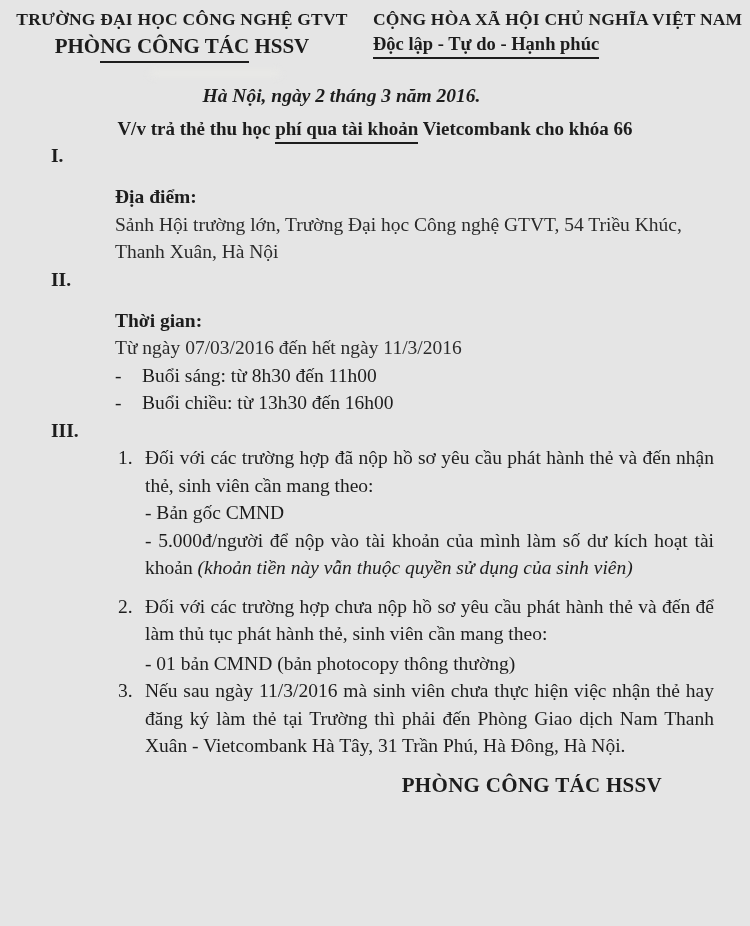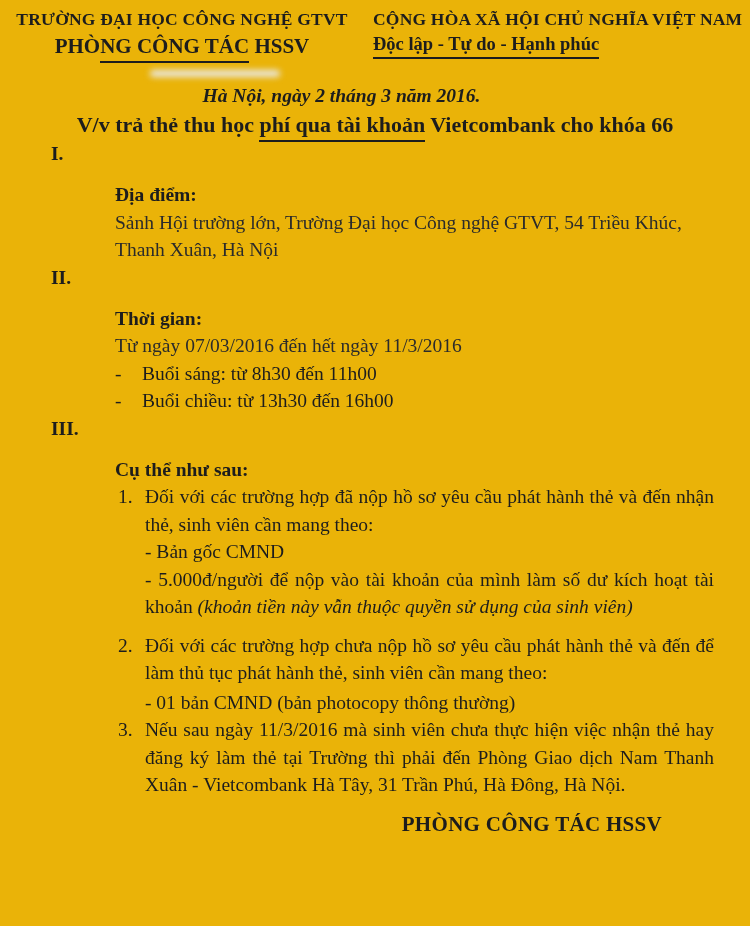--- a/index.html
+++ b/index.html
@@ -1,19 +1,19 @@
 <!DOCTYPE html>
 <html><head>
 <meta charset="utf-8">
 <style>
   html,body{margin:0;padding:0;background:#ffffff;}
   .page{
     position:relative;
     width:750px;height:926px;
-    background:#eab308;
+    background:#e5e5e5;
     overflow:hidden;
     font-family:"Liberation Serif","DejaVu Serif",serif;
     color:#1d1d1d;
     box-sizing:border-box;
   }
   
   .header{display:flex;justify-content:space-between;padding:9px 5px 0 6px;}
   .header-left{width:352px;text-align:center;}
   .header-right{width:372px;}
   .h1line{font-size:17.5px;font-weight:bold;letter-spacing:.2px;white-space:nowrap;}
@@ -21,21 +21,21 @@
   .h2line-right{font-size:18.5px;font-weight:bold;margin-top:4px;white-space:nowrap;}
   .u2{border-bottom:2px solid #1d1d1d;padding-bottom:3px;}
   .smudge{position:absolute;left:150px;top:70px;width:130px;height:7px;background:#e9e9e6;filter:blur(3px);border-radius:4px;}
   
   .dateline{
     text-align:center;margin:26px 80px 0 0;
     font-style:italic;font-weight:600;font-size:19.5px;padding-left:13px;
   }
   
   .doc-title{text-align:center;font-size:27px;font-weight:bold;margin-top:18px;letter-spacing:.5px;}
-  .doc-subtitle{text-align:center;font-size:22px;font-weight:bold;margin-top:5px;}
+  .doc-subtitle{text-align:center;font-size:19px;font-weight:bold;margin-top:11px;}
   .u-sub{border-bottom:2px solid #1d1d1d;padding-bottom:3px;}
   
   .intro{
     margin:30px 36px 0 48px;
     font-size:19.5px;line-height:27.5px;
     text-align:justify;text-indent:64px;
   }
   
   .sections{margin:2px 36px 0 48px;font-size:19.5px;line-height:27.5px;}
   .sec{display:flex;align-items:flex-start;}
@@ -103,23 +103,20 @@
         </div>
         <div class="bullet">
           <span class="dash">-</span>
           <span>Buổi chiều: từ 13h30 đến 16h00</span>
         </div>
       </div>
     </div>
 
     <div class="sec">
       <div class="sec-num">III.</div>
-      <div class="sec-body">
-        <div class="sec-head">Cụ thể như sau:</div>
-      </div>
     </div>
 
     <div class="item">
       <div class="item-num">1.</div>
       <div class="item-body">
         <div>Đối với các trường hợp đã nộp hồ sơ yêu cầu phát hành thẻ và đến nhận thẻ, sinh viên cần mang theo:</div>
         <div>- Bản gốc CMND</div>
         <div><span>- 5.000đ/người để nộp vào tài khoản của mình làm số dư kích hoạt tài khoản </span><span class="it">(khoản tiền này vẫn thuộc quyền sử dụng của sinh viên)</span></div>
       </div>
     </div>

